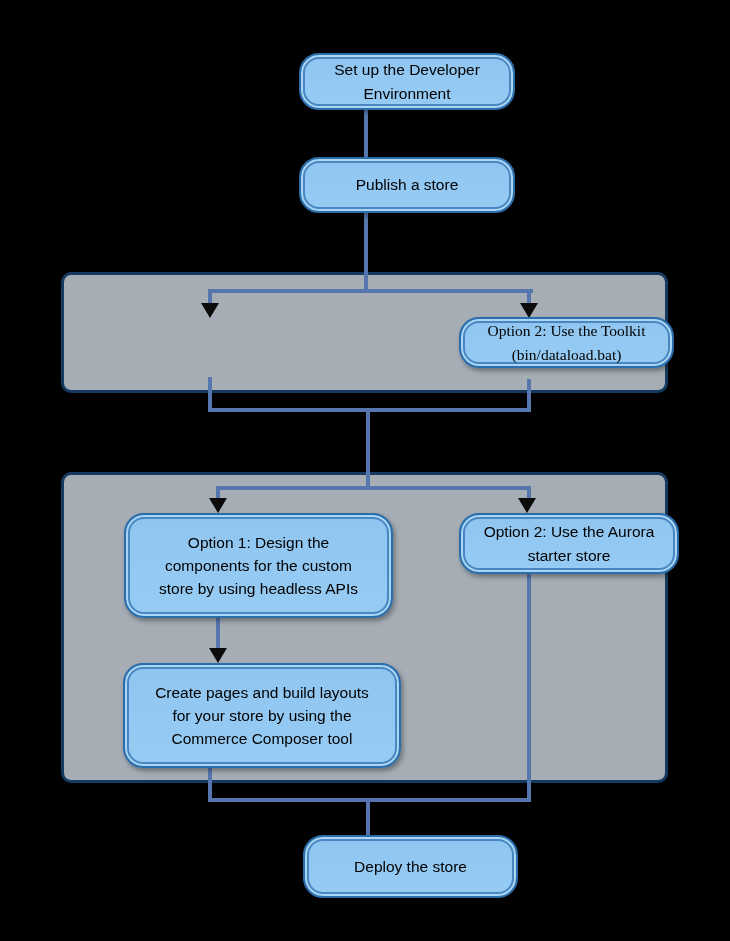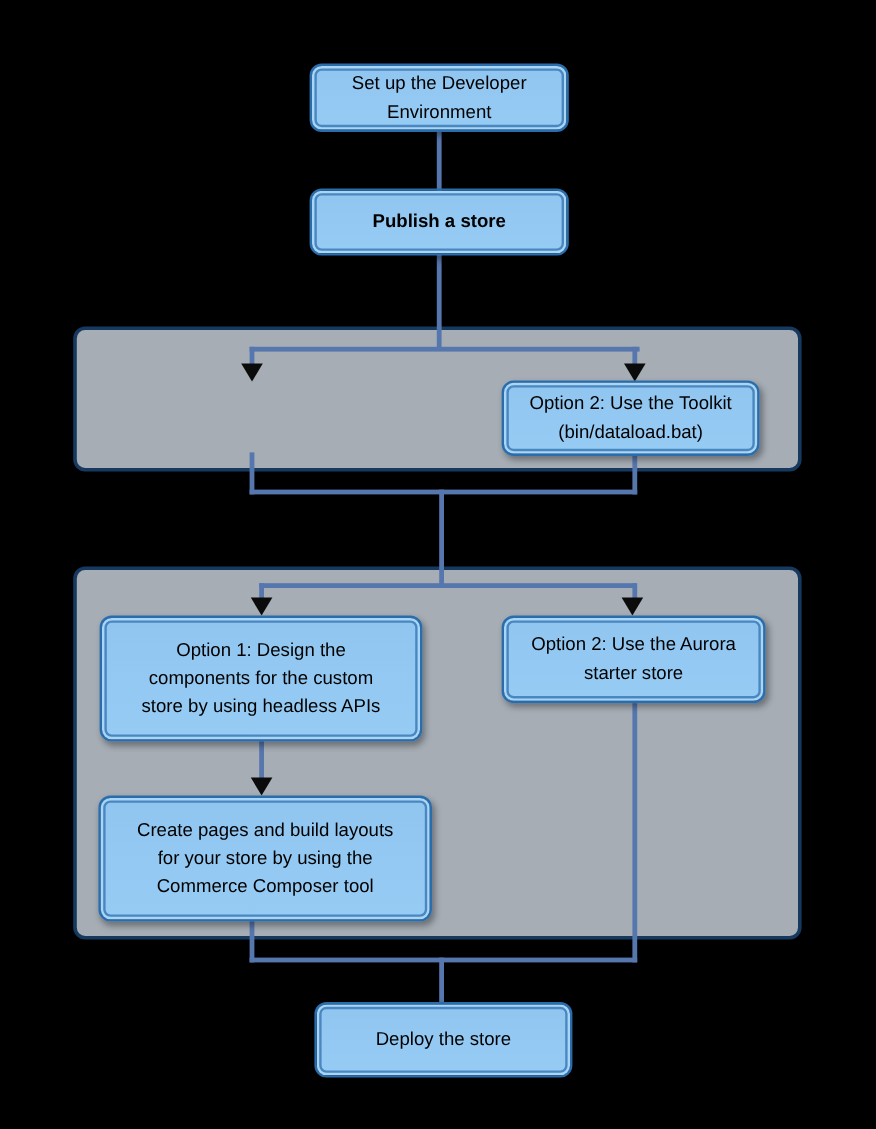--- a/index.html
+++ b/index.html
@@ -17,33 +17,34 @@
   .arrow-down {
     position:absolute; width:0; height:0; z-index:3;
     border-left:9px solid transparent; border-right:9px solid transparent;
     border-top:15px solid #0b0b0b;
   }
   .node {
     position:absolute; box-sizing:border-box; z-index:4;
     display:flex; align-items:center; justify-content:center;
     text-align:center; white-space:pre-line;
     color:#000000; font-size:15.5px; line-height:1.5;
-    border:2px solid #2b6dab; border-radius:10px;
+    border:2px solid #2b6dab; border-radius:20px;
     background:linear-gradient(180deg,#8fc5ef 0%, #96ccf4 100%);
     box-shadow: inset 0 0 0 2px #a9d6f4, inset 0 0 0 4px #4a87c1,
                 2px 3px 5px rgba(0,0,0,.35);
     padding:2px 8px;
+    margin-left:41px;
   }
   
   .n-setup   { left:258px; top:53px;  width:216px; height:57px; }
-  .n-publish { left:258px; top:157px; width:216px; height:56px;font-weight:bold; }
+  .n-publish { left:258px; top:157px; width:216px; height:56px; }
   .n-opt1a   { left:100px; top:317px; width:220px; height:62px; }
-  .n-opt2a   { left:418px; top:317px; width:215px; height:63px; }
+  .n-opt2a   { left:418px; top:317px; width:215px; height:51px;font-family:Liberation Serif, serif; }
   .n-design  { left:83px;  top:513px; width:269px; height:105px; }
-  .n-aurora  { left:418px; top:513px; width:220px; height:73px; }
+  .n-aurora  { left:418px; top:513px; width:220px; height:61px; }
   .n-create  { left:82px;  top:663px; width:278px; height:105px; }
   .n-deploy  { left:262px; top:835px; width:215px; height:63px;text-align:center; }
   
   .g-dataload { left:61px; top:272px; width:607px; height:121px; }
   .g-store    { left:61px; top:472px; width:607px; height:311px; }
 </style>
 </head>
 <body>
 
 <div class="canvas">

